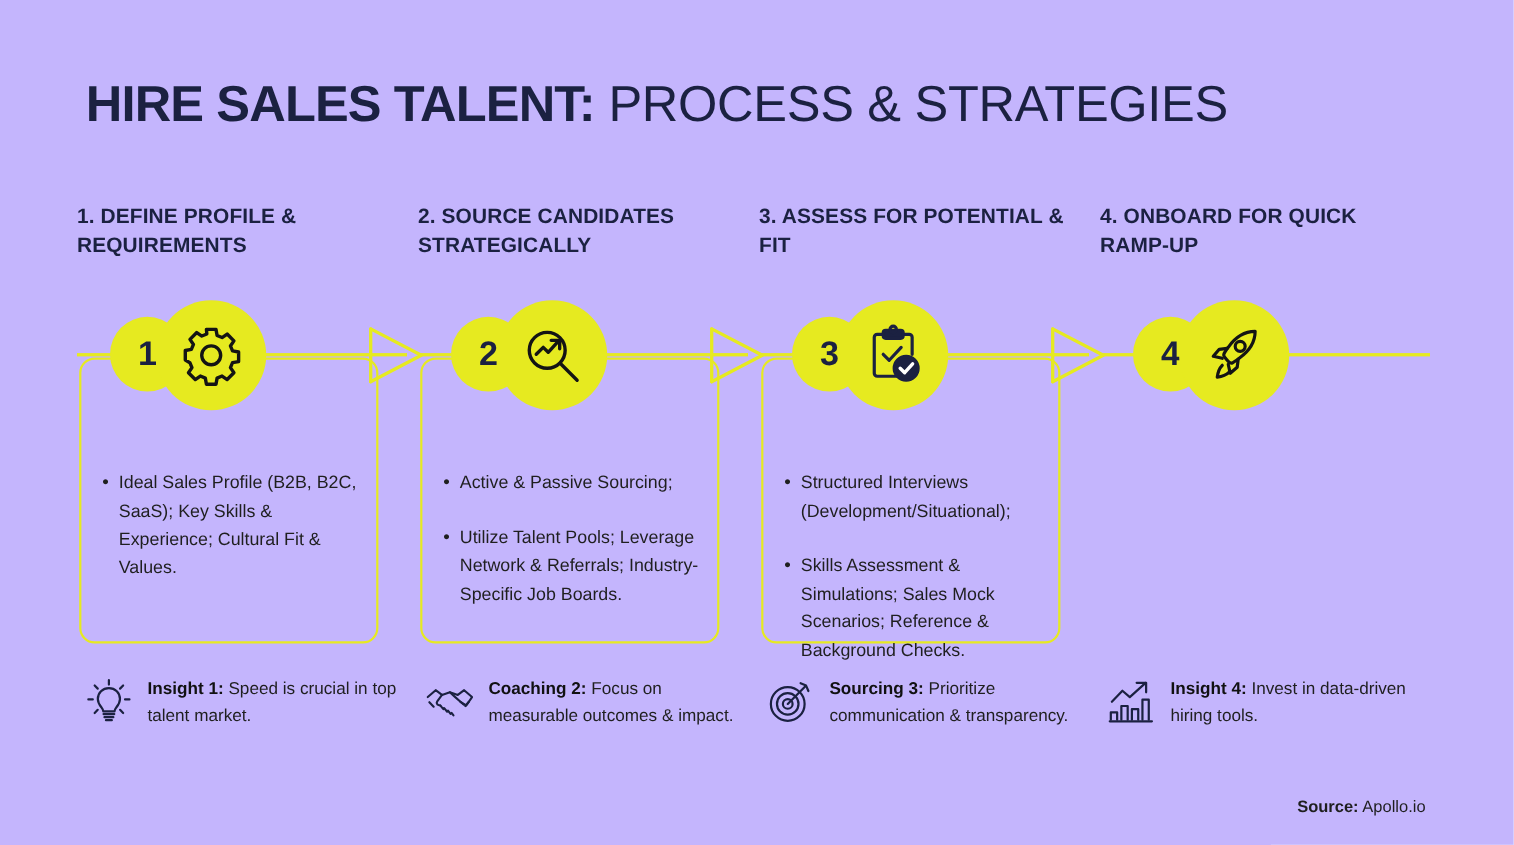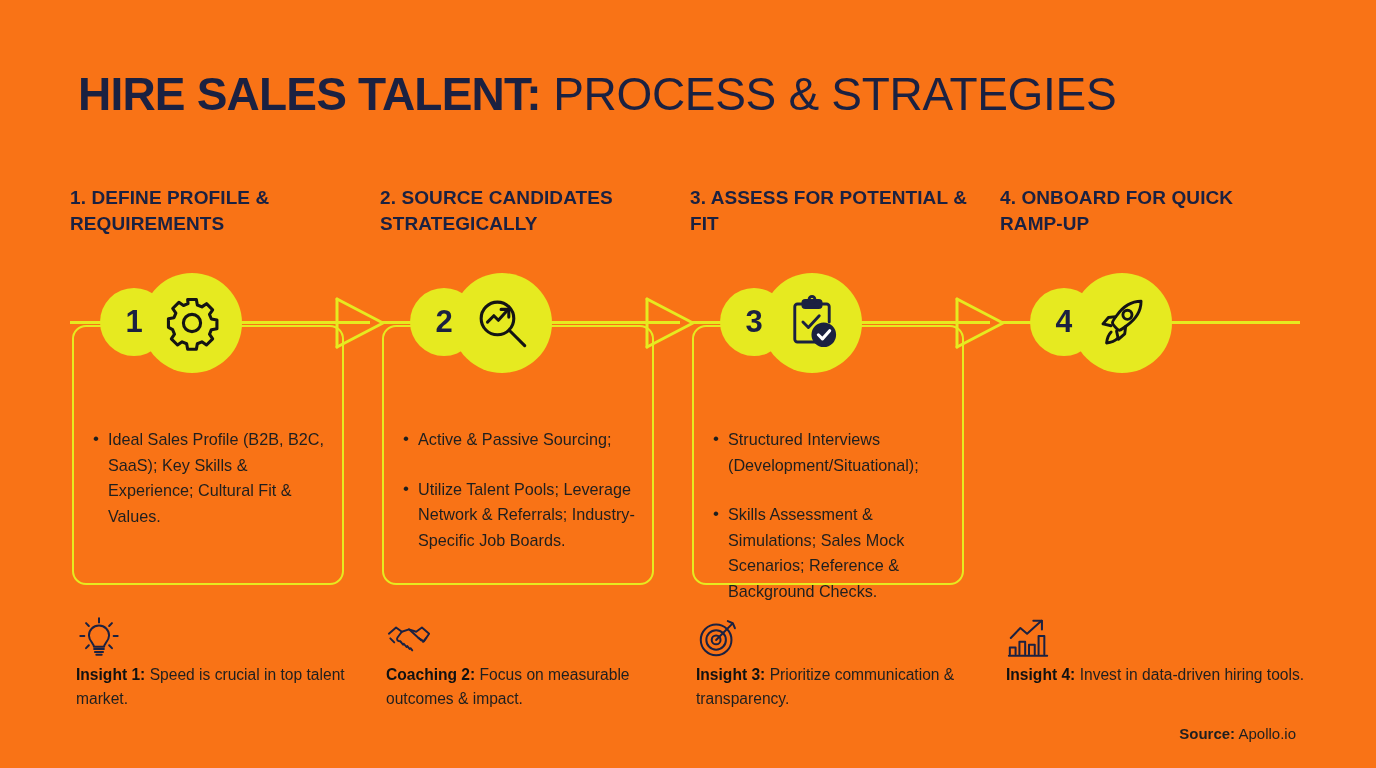--- a/index.html
+++ b/index.html
@@ -11,21 +11,21 @@
     width: 1376px;
     height: 768px;
     overflow: hidden;
     font-family: "Liberation Sans", sans-serif;
     -webkit-font-smoothing: antialiased;
   }
   .page {
     position: relative;
     width: 1376px;
     height: 768px;
-    background: #f97316;
+    background: #c4b5fd;
   }
 
   
   .title {
     position: absolute;
     left: 78px;
     top: 66px;
     width: 1220px;
     font-size: 46px;
     line-height: 56px;
@@ -172,21 +172,21 @@
     z-index: 4;
   }
 
   
   .insight {
     position: absolute;
     left: 6px;
     top: 428px;
     width: 300px;
     display: flex;
-    flex-direction: column;
+    flex-direction: row;
     align-items: flex-start;
   }
   .insight-icon {
     flex: 0 0 auto;
     width: 46px;
     height: 46px;
     margin-right: 12px;
     margin-top: 2px;
   }
   .insight-icon svg { display: block; }
@@ -352,21 +352,21 @@
         <span class="insight-icon">
           <svg width="46" height="46" viewBox="0 0 48 48" fill="none" stroke="#1b2141" stroke-width="2.1" stroke-linecap="round" stroke-linejoin="round">
             <circle cx="21" cy="26" r="16"></circle>
             <circle cx="21" cy="26" r="10.2"></circle>
             <circle cx="21" cy="26" r="4.6"></circle>
             <path d="M21 26 L38 9"></path>
             <path d="M33.2 6.4 L38.4 8.6 L40.6 13.8"></path>
           </svg>
         </span>
         <span class="insight-text">
-          <span class="lab">Insight 3:</span><span> Prioritize communication &amp; transparency.</span>
+          <span class="lab">Sourcing 3:</span><span> Prioritize communication &amp; transparency.</span>
         </span>
       </div>
     </div>
 
     <div class="col">
       <div class="col-head">4. ONBOARD FOR QUICK RAMP-UP</div>
       <div class="connector-line"></div>
 
 
       <div class="badge-wrap">

